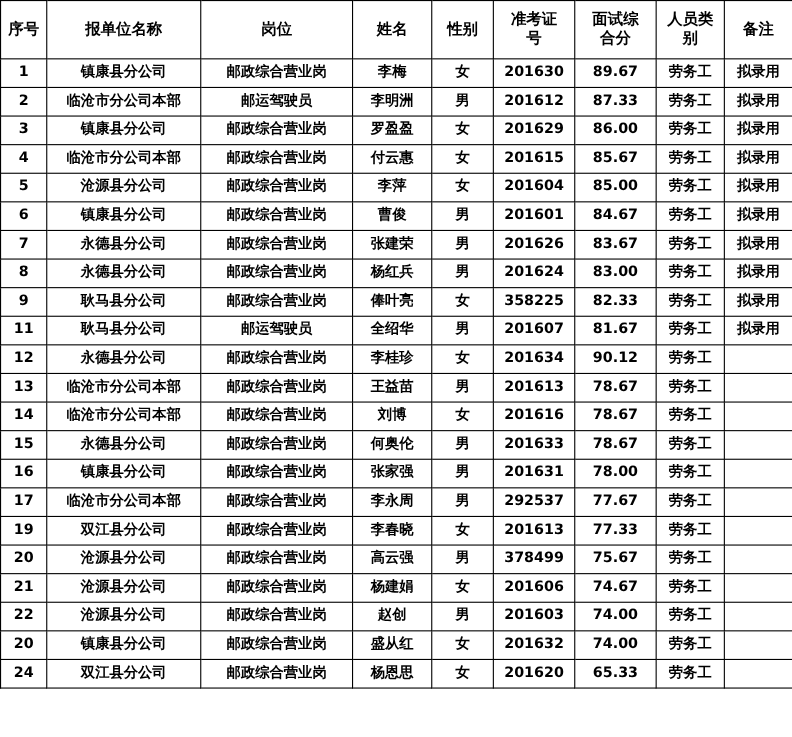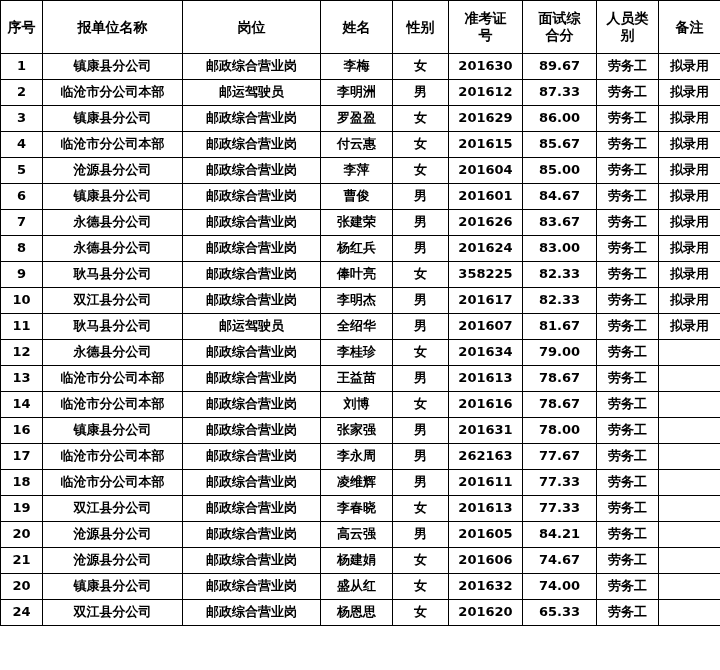--- a/index.html
+++ b/index.html
@@ -186,49 +186,38 @@
         <td>耿马县分公司</td>
         <td>邮政综合营业岗</td>
         <td>俸叶亮</td>
         <td>女</td>
         <td>358225</td>
         <td>82.33</td>
         <td>劳务工</td>
         <td>拟录用</td>
       </tr>
       <tr>
-        <td>10</td>
-        <td>双江县分公司</td>
-        <td>邮政综合营业岗</td>
-        <td>李明杰</td>
-        <td>男</td>
-        <td>201617</td>
-        <td>82.33</td>
-        <td>劳务工</td>
-        <td>拟录用</td>
-      </tr>
-      <tr>
         <td>11</td>
         <td>耿马县分公司</td>
         <td>邮运驾驶员</td>
         <td>全绍华</td>
         <td>男</td>
         <td>201607</td>
         <td>81.67</td>
         <td>劳务工</td>
         <td>拟录用</td>
       </tr>
       <tr>
         <td>12</td>
         <td>永德县分公司</td>
         <td>邮政综合营业岗</td>
         <td>李桂珍</td>
         <td>女</td>
         <td>201634</td>
-        <td>79.00</td>
+        <td>90.12</td>
         <td>劳务工</td>
         <td></td>
       </tr>
       <tr>
         <td>13</td>
         <td>临沧市分公司本部</td>
         <td>邮政综合营业岗</td>
         <td>王益苗</td>
         <td>男</td>
         <td>201613</td>
@@ -241,82 +230,93 @@
         <td>临沧市分公司本部</td>
         <td>邮政综合营业岗</td>
         <td>刘博</td>
         <td>女</td>
         <td>201616</td>
         <td>78.67</td>
         <td>劳务工</td>
         <td></td>
       </tr>
       <tr>
+        <td>15</td>
+        <td>永德县分公司</td>
+        <td>邮政综合营业岗</td>
+        <td>何奥伦</td>
+        <td>男</td>
+        <td>201633</td>
+        <td>78.67</td>
+        <td>劳务工</td>
+        <td></td>
+      </tr>
+      <tr>
         <td>16</td>
         <td>镇康县分公司</td>
         <td>邮政综合营业岗</td>
         <td>张家强</td>
         <td>男</td>
         <td>201631</td>
         <td>78.00</td>
         <td>劳务工</td>
         <td></td>
       </tr>
       <tr>
         <td>17</td>
         <td>临沧市分公司本部</td>
         <td>邮政综合营业岗</td>
         <td>李永周</td>
         <td>男</td>
-        <td>262163</td>
+        <td>292537</td>
         <td>77.67</td>
-        <td>劳务工</td>
-        <td></td>
-      </tr>
-      <tr>
-        <td>18</td>
-        <td>临沧市分公司本部</td>
-        <td>邮政综合营业岗</td>
-        <td>凌维辉</td>
-        <td>男</td>
-        <td>201611</td>
-        <td>77.33</td>
         <td>劳务工</td>
         <td></td>
       </tr>
       <tr>
         <td>19</td>
         <td>双江县分公司</td>
         <td>邮政综合营业岗</td>
         <td>李春晓</td>
         <td>女</td>
         <td>201613</td>
         <td>77.33</td>
         <td>劳务工</td>
         <td></td>
       </tr>
       <tr>
         <td>20</td>
         <td>沧源县分公司</td>
         <td>邮政综合营业岗</td>
         <td>高云强</td>
         <td>男</td>
-        <td>201605</td>
-        <td>84.21</td>
+        <td>378499</td>
+        <td>75.67</td>
         <td>劳务工</td>
         <td></td>
       </tr>
       <tr>
         <td>21</td>
         <td>沧源县分公司</td>
         <td>邮政综合营业岗</td>
         <td>杨建娟</td>
         <td>女</td>
         <td>201606</td>
         <td>74.67</td>
+        <td>劳务工</td>
+        <td></td>
+      </tr>
+      <tr>
+        <td>22</td>
+        <td>沧源县分公司</td>
+        <td>邮政综合营业岗</td>
+        <td>赵创</td>
+        <td>男</td>
+        <td>201603</td>
+        <td>74.00</td>
         <td>劳务工</td>
         <td></td>
       </tr>
       <tr>
         <td>20</td>
         <td>镇康县分公司</td>
         <td>邮政综合营业岗</td>
         <td>盛从红</td>
         <td>女</td>
         <td>201632</td>

